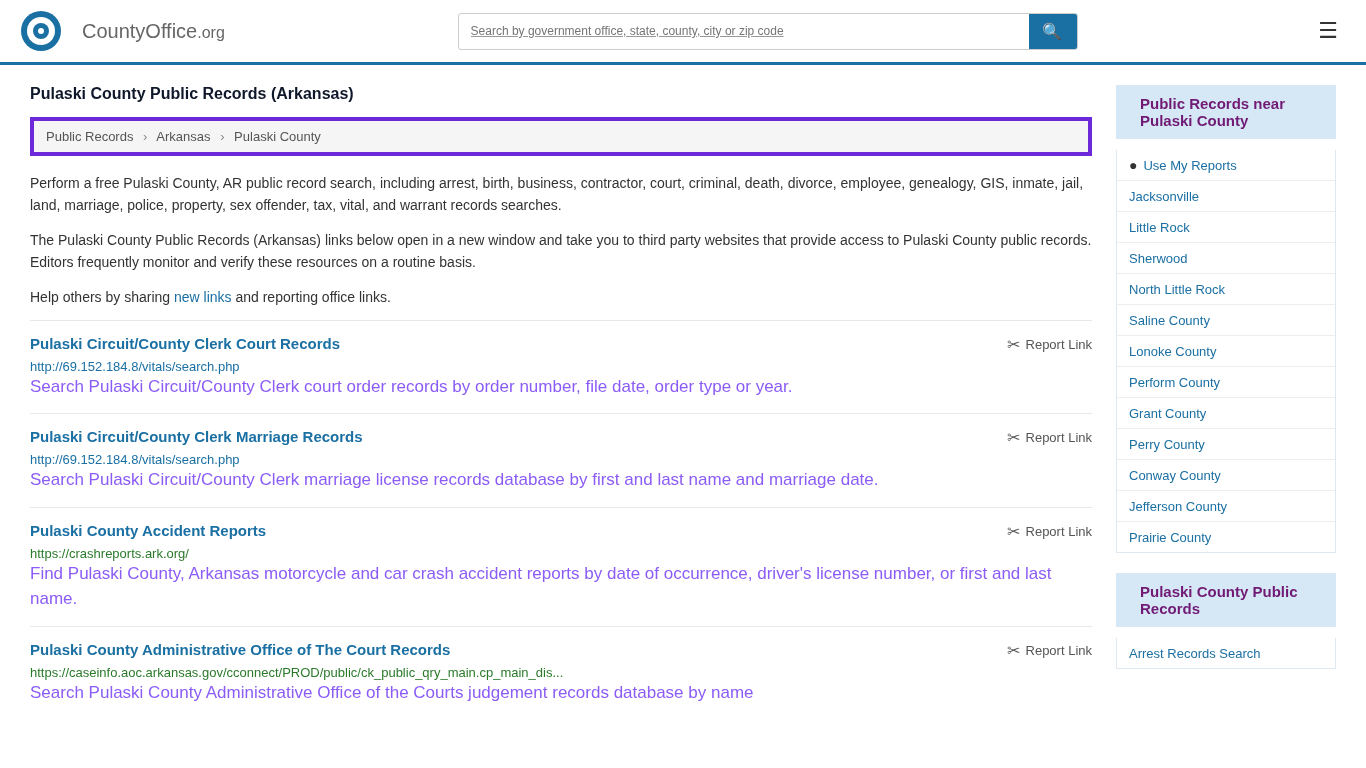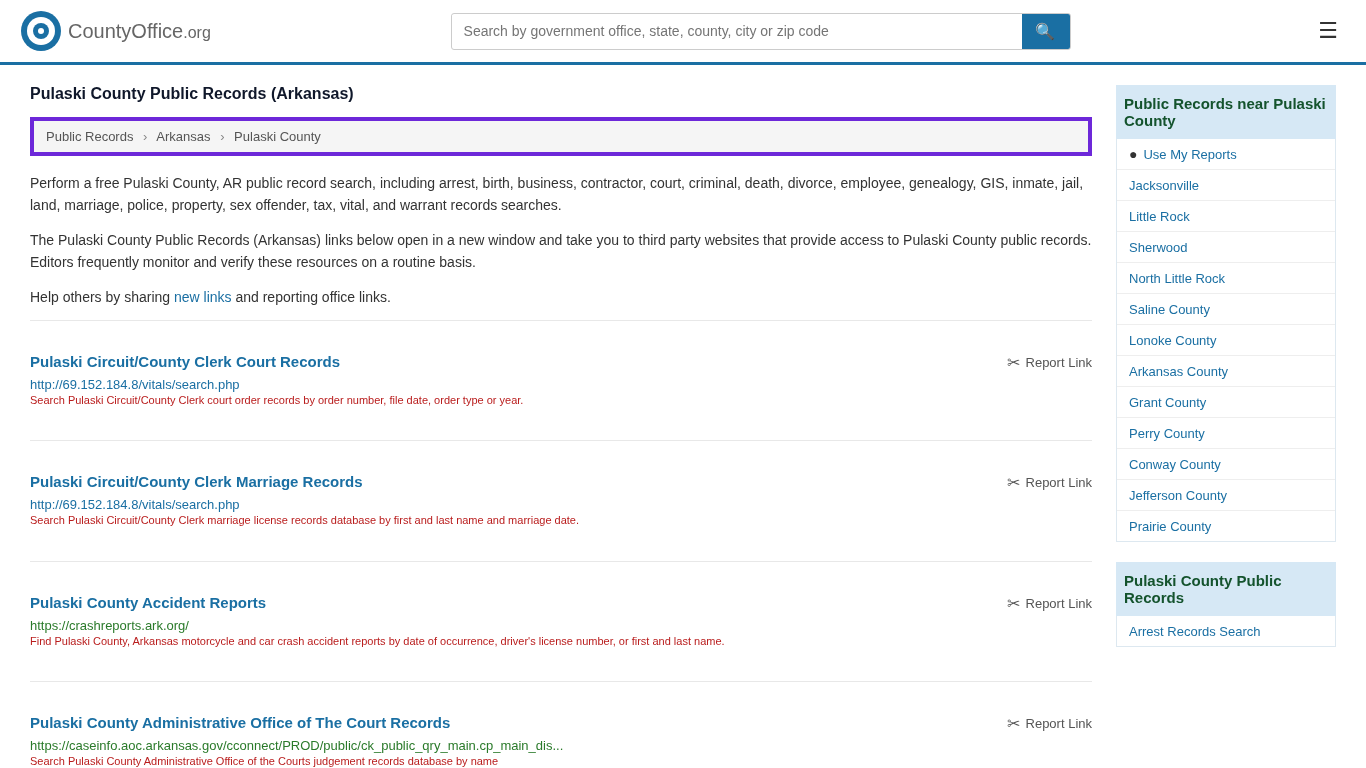--- a/index.html
+++ b/index.html
@@ -10,21 +10,21 @@
       background: #fff;
       border-bottom: 3px solid #1a6fa3;
       padding: 10px 20px;
       display: flex;
       align-items: center;
       justify-content: space-between;
     }
     .logo-area {
       display: flex;
       align-items: center;
-      gap: 6px;
+      gap: 20px;
       text-align: right;
     }
     .logo-icon {
       width: 42px;
       height: 42px;
     }
     .logo-text {
       font-size: 20px;
       font-weight: bold;
       color: #1a5f8e;
@@ -41,22 +41,23 @@
       margin: 0 30px;
       border: 1px solid #ccc;
       border-radius: 3px;
       overflow: hidden;
     }
     .search-input {
       flex: 1;
       padding: 8px 12px;
       border: none;
       outline: none;
-      font-size: 14px;
+      font-size: 12px;
       color: #999;
+      text-decoration: underline;
     }
     .search-btn {
       background: #1a6fa3;
       border: none;
       padding: 8px 14px;
       cursor: pointer;
       color: #fff;
       font-size: 16px;
     }
     .menu-btn {
@@ -115,21 +116,21 @@
       margin-bottom: 12px;
     }
     .description a {
       color: #1a6fa3;
       text-decoration: none;
     }
 
     
     .record-item {
       border-top: 1px solid #e8e8e8;
-      padding: 32px 0;
+      padding: 14px 0;
     }
     .record-header {
       display: flex;
       justify-content: space-between;
       align-items: flex-start;
       margin-bottom: 4px;
     }
     .record-title {
       font-size: 15px;
       font-weight: bold;
@@ -151,36 +152,36 @@
       margin-bottom: 4px;
       text-decoration: none;
     }
     .record-url-green {
       color: #2a7a2a;
       font-size: 13px;
       margin-bottom: 4px;
       text-decoration: none;
     }
     .record-desc {
-      font-size: 11px;
-      color: #b91c1c;
+      font-size: 17px;
+      color: #8b5cf6;
       line-height: 1.5;
     }
 
     
     .sidebar-section {
       margin-bottom: 20px;
     }
     .sidebar-heading {
       background: #d6e8f5;
-      padding: 10px 8px;
+      padding: 10px 24px;
       font-size: 15px;
       font-weight: bold;
-      color: #14532d;
-      margin-bottom: 0;
+      color: #701a75;
+      margin-bottom: 11px;
     }
     .sidebar-list {
       border: 1px solid #dde8f0;
       border-top: none;
     }
     .sidebar-list-item {
       padding: 7px 12px;
       border-bottom: 1px solid #eee;
     }
     .sidebar-list-item:last-child { border-bottom: none; }
@@ -310,21 +311,21 @@
             <a href="#">Use My Reports</a>
           </div>
         </div>
         <div id="nearby-items-list">
             <div class="sidebar-list-item"><a href="#">Jacksonville</a></div>
             <div class="sidebar-list-item"><a href="#">Little Rock</a></div>
             <div class="sidebar-list-item"><a href="#">Sherwood</a></div>
             <div class="sidebar-list-item"><a href="#">North Little Rock</a></div>
             <div class="sidebar-list-item"><a href="#">Saline County</a></div>
             <div class="sidebar-list-item"><a href="#">Lonoke County</a></div>
-            <div class="sidebar-list-item"><a href="#">Arkansas County</a></div>
+            <div class="sidebar-list-item"><a href="#">Perform County</a></div>
             <div class="sidebar-list-item"><a href="#">Grant County</a></div>
             <div class="sidebar-list-item"><a href="#">Perry County</a></div>
             <div class="sidebar-list-item"><a href="#">Conway County</a></div>
             <div class="sidebar-list-item"><a href="#">Jefferson County</a></div>
             <div class="sidebar-list-item"><a href="#">Prairie County</a></div>
           </div>
       </div>
     </div>
 
     <div class="sidebar-section">

